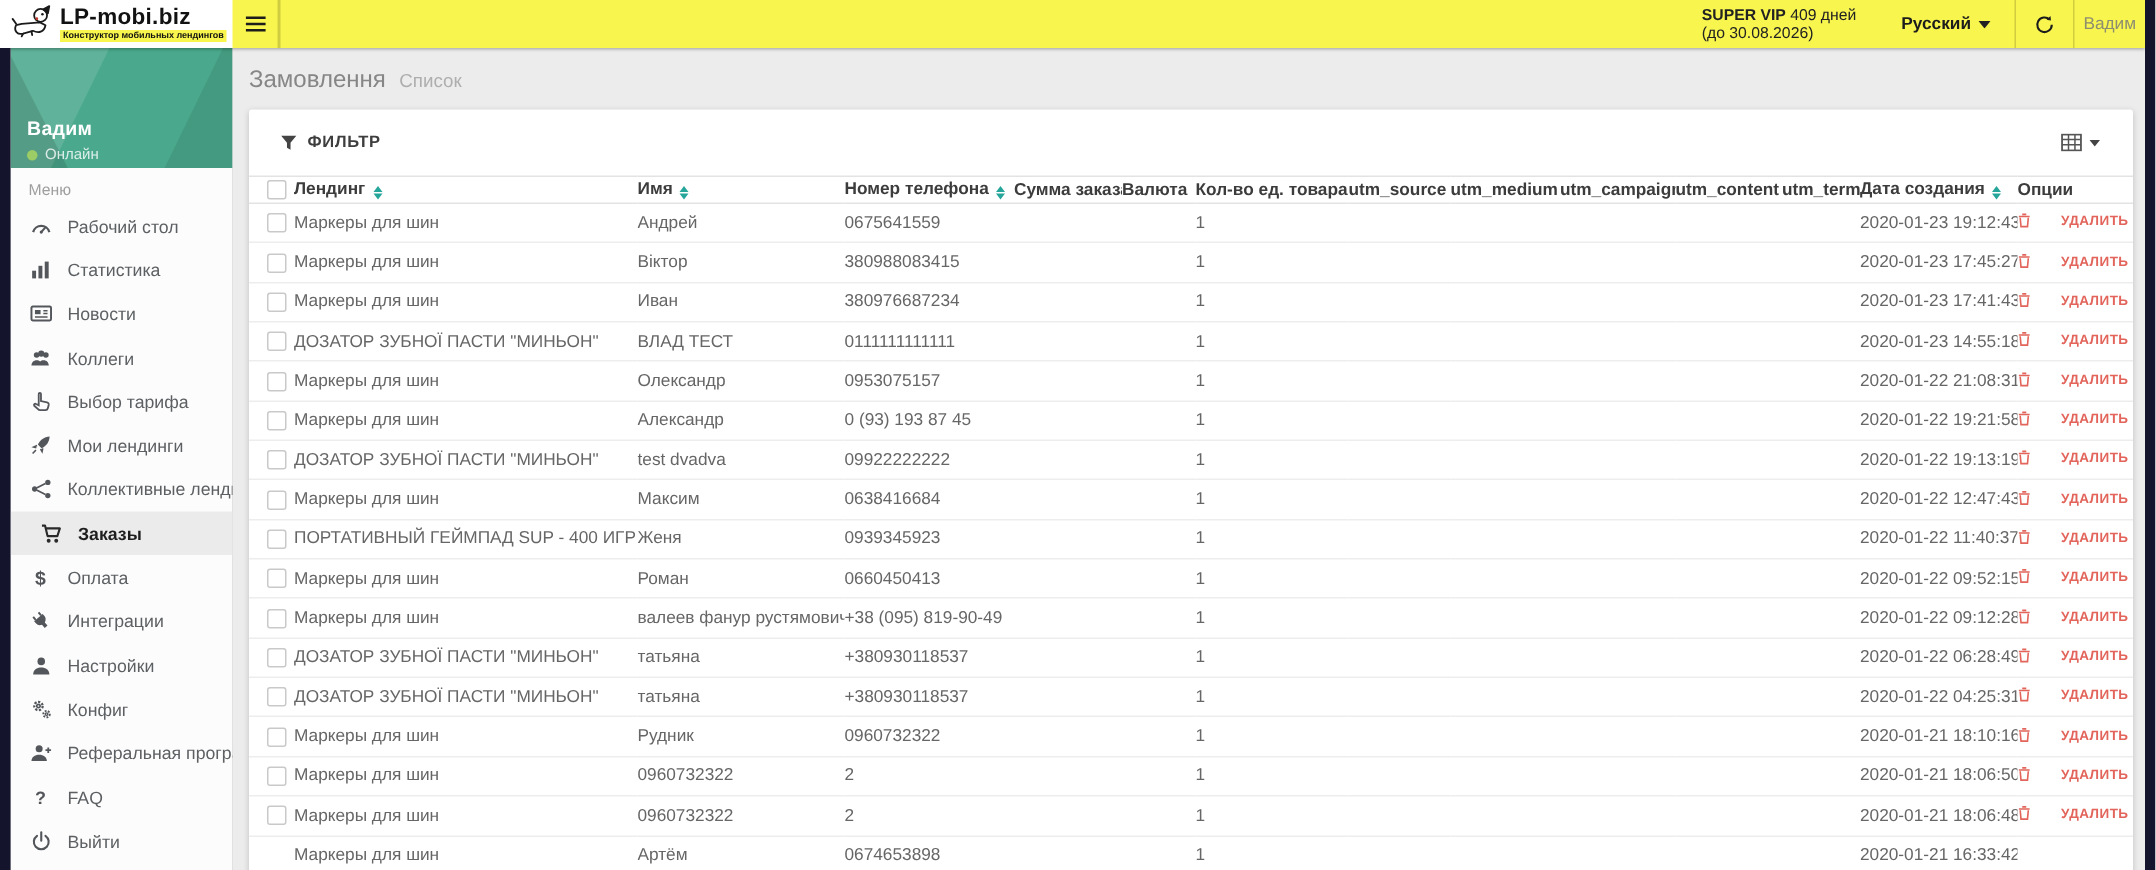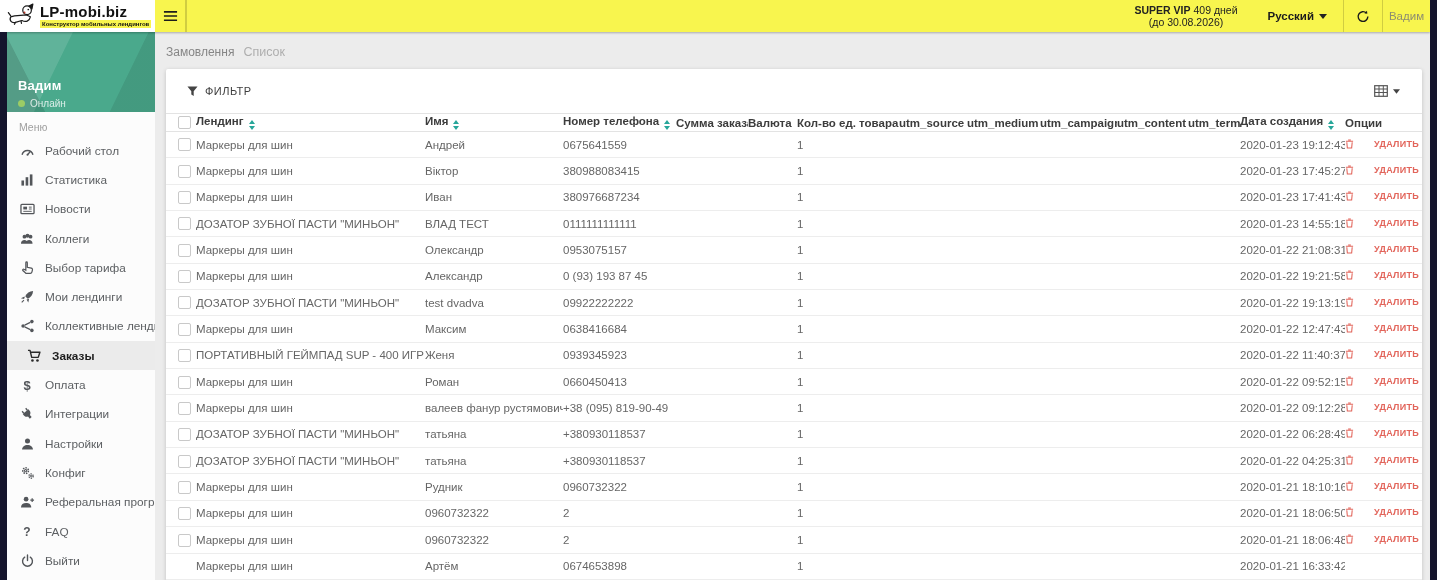--- a/index.html
+++ b/index.html
@@ -21,21 +21,21 @@
   
   .topbar{position:absolute;left:0;top:0;width:1430px;height:32px;background:var(--yellow);display:flex;align-items:stretch;z-index:30;box-shadow:0 1px 2px rgba(0,0,0,.28);}
   .logo-box{width:155px;height:32px;background:#fff;display:flex;align-items:center;gap:5px;padding-left:7px;flex:none;}
   .brand-txt{display:flex;flex-direction:column;line-height:1.05;}
   .brand-name{font-size:15px;font-weight:bold;color:#121212;letter-spacing:.2px;}
   .brand-tag{font-size:6px;font-weight:bold;color:#111;background:var(--yellow);padding:1px 2px;align-self:flex-start;}
   .burger{width:30px;display:flex;align-items:center;justify-content:center;cursor:pointer;}
   .tb-sep{width:1px;background:rgba(0,0,0,.16);flex:none;}
   .support{display:flex;align-items:center;gap:7px;padding:0 20px;cursor:pointer;}
   .support-lbl{font-size:10.5px;font-weight:bold;color:#1c1c1c;letter-spacing:.5px;}
-  .tb-right{margin-left:auto;display:flex;align-items:stretch;text-align:center;}
+  .tb-right{margin-left:auto;display:flex;align-items:stretch;}
   .plan{display:flex;flex-direction:column;justify-content:center;line-height:12.5px;font-size:10.5px;color:#222;padding-right:14px;}
   .plan b{font-weight:bold;}
   .lang{display:flex;align-items:center;gap:5px;font-size:11.5px;font-weight:bold;color:#1c1c1c;padding:0 16px;cursor:pointer;}
   .refresh{width:38px;display:flex;align-items:center;justify-content:center;cursor:pointer;}
   .tb-user{width:47px;display:flex;align-items:center;justify-content:center;font-size:11.5px;color:#8d8d70;cursor:pointer;}
 
   
   .sidebar{position:absolute;left:7px;top:32px;width:148px;height:548px;background:#fcfcfc;z-index:20;overflow:hidden;}
   .profile{height:80px;padding:46px 0 0 11px;
     background:
@@ -48,26 +48,26 @@
   .dot{width:7px;height:7px;border-radius:50%;background:var(--online);}
   .menu-label{padding:9px 12px 3px;font-size:10.5px;color:#9e9e9e;}
   .side-item{height:29.3px;display:flex;align-items:center;gap:10px;padding-left:12px;font-size:11.8px;color:#5d6063;cursor:pointer;white-space:nowrap;}
   .side-item .ic{width:16px;flex:none;display:flex;align-items:center;justify-content:center;color:#53565a;}
   .side-item.active{background:#ebebeb;color:#1e1e1e;font-weight:bold;padding-left:19px;}
   .side-item.active .ic{color:#2a2a2a;}
 
   
   .main{position:absolute;left:155px;top:32px;width:1275px;height:548px;background:#ececec;overflow:hidden;}
   .page-head{padding:13px 0 0 11px;display:flex;align-items:baseline;gap:9px;}
-  .page-title{font-size:12px;color:#868686;}
+  .page-title{font-size:16px;color:#868686;}
   .page-sub{font-size:12.5px;color:#aeaeae;}
   .card{margin:10px 8px 0 11px;height:560px;background:#fff;border-radius:2px;box-shadow:0 1px 4px rgba(0,0,0,.18);}
   .filter-row{height:44px;display:flex;align-items:center;justify-content:space-between;padding:0 22px 0 21px;}
   .filter-btn{display:flex;align-items:center;gap:7px;cursor:pointer;}
-  .filter-lbl{font-size:11px;font-weight:normal;color:#3e3e3e;letter-spacing:.5px;}
+  .filter-lbl{font-size:11px;font-weight:bold;color:#3e3e3e;letter-spacing:.5px;}
   .cols-btn{display:flex;align-items:center;gap:5px;cursor:pointer;}
 
   
   table{width:100%;border-collapse:collapse;table-layout:fixed;}
   thead tr{height:18px;border-top:1px solid #e3e3e3;border-bottom:1px solid #e3e3e3;margin-top:10px;}
   th{font-size:11.5px;font-weight:bold;color:#3c3c3c;text-align:left;white-space:nowrap;overflow:hidden;vertical-align:middle;}
   tbody tr{height:26.35px;border-bottom:1px solid #ededed;}
   td{font-size:11.5px;color:#666;white-space:nowrap;overflow:hidden;vertical-align:middle;padding-right:6px;}
   .cb-cell{padding-left:12px;}
   .cb{display:inline-block;width:13px;height:13px;border:1px solid #c9c9c9;border-radius:2px;background:#fff;vertical-align:middle;cursor:pointer;}

